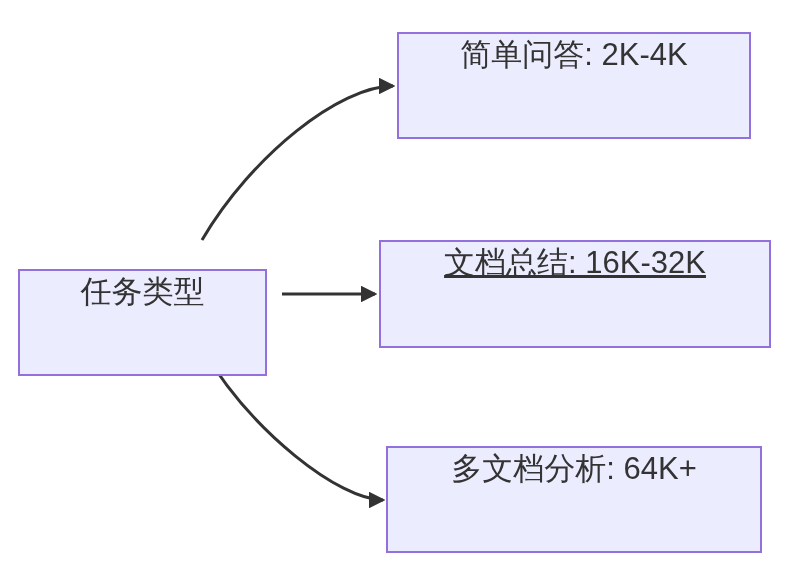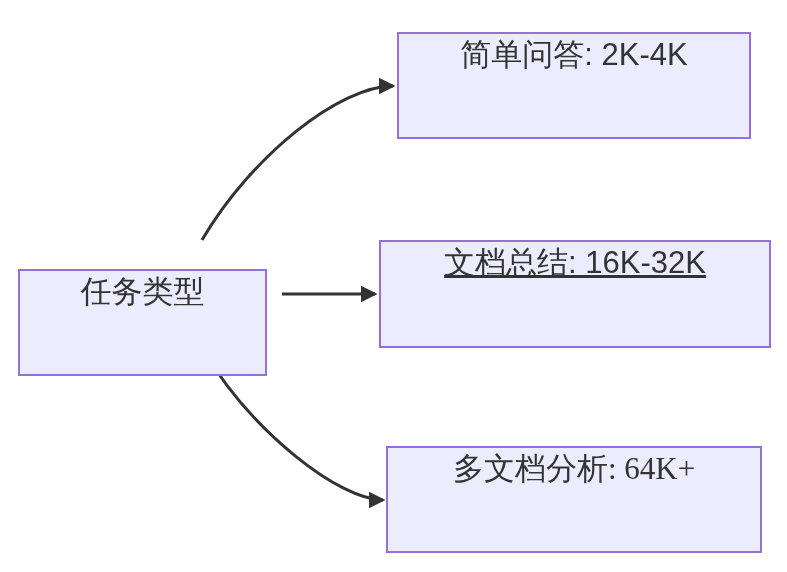--- a/index.html
+++ b/index.html
@@ -41,21 +41,21 @@
     align-items: flex-start;
     justify-content: center;
     font-size: 31px;
     color: var(--text, #333333);
     text-align: center;
     white-space: nowrap;
   }
   .node-root    { left: 18px;  top: 240px; width: 249px; height: 107px; margin-top: 29px; }
   .node-qa      { left: 397px; top: 32px;  width: 354px; height: 107px; }
   .node-doc     { left: 379px; top: 240px; width: 392px; height: 108px; text-decoration: underline; }
-  .node-multi   { left: 386px; top: 446px; width: 376px; height: 107px; font-family: Liberation Serif, serif; }
+  .node-multi   { left: 386px; top: 446px; width: 376px; height: 107px; }
 </style>
 </head>
 <body>
 
 <div class="canvas">
 
   <svg class="edges-layer" viewBox="0 0 787 572" xmlns="http://www.w3.org/2000/svg">
     <defs>
       <marker id="arrowhead" viewBox="0 0 10 10" refX="8.5" refY="5" markerWidth="5.5" markerHeight="5.5" orient="auto">
         <path class="edge-arrowhead" d="M 0 0 L 10 5 L 0 10 z"></path>

